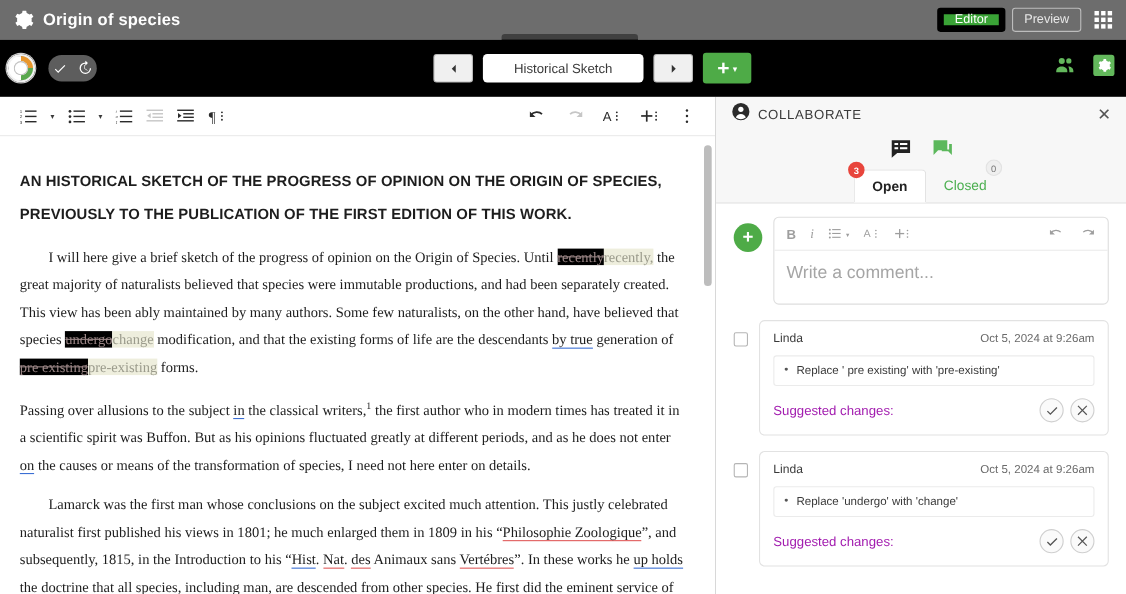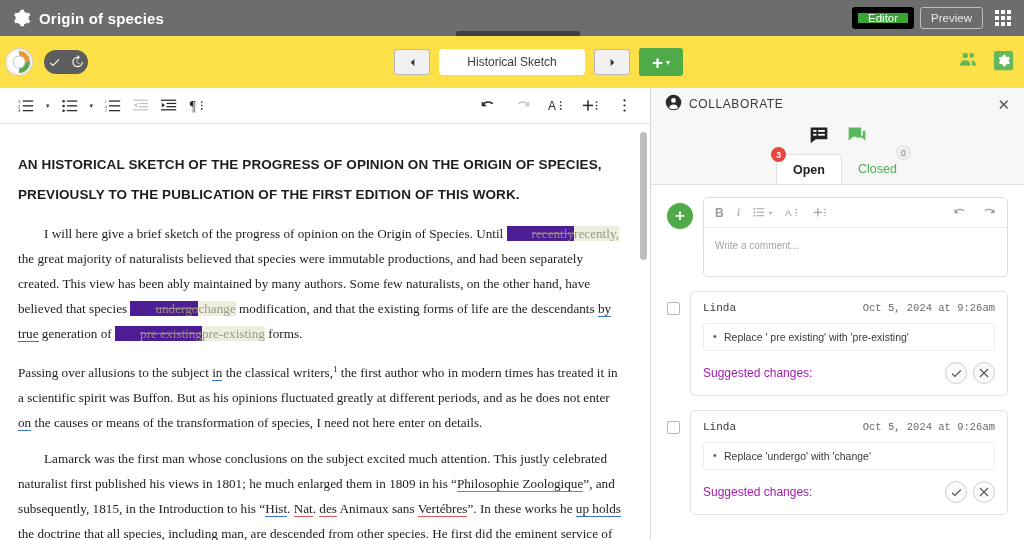--- a/index.html
+++ b/index.html
@@ -28,21 +28,21 @@
     height: 22px; padding: 0 10px; border-radius: 3px; font-size: 11.5px;
     display: flex; align-items: center; justify-content: center; cursor: pointer;
   }
   .seg-btn.active { background: #3aa336; color: #fff; border: 6px solid #000000; }
   .seg-btn.idle { background: #6d6d6d; color: #e8e8e8; border: 1px solid #bdbdbd; }
   .grid-icon { display: grid; grid-template-columns: repeat(3, 4px); grid-gap: 2px; margin-left: 6px; margin-right: 2px; cursor: pointer; }
   .grid-icon i { width: 4px; height: 4px; background: #ffffff; display: block; }
 
   
   .greenbar {
-    height: 52px; background: #fde047; display: flex; align-items: center;
+    height: 52px; background: #000000; display: flex; align-items: center;
     padding: 0 6px; flex: 0 0 52px; position: relative;
   }
   .progress-circle {
     width: 26px; height: 26px; border-radius: 50%; border: 2px solid #f1f1f1;
     background: conic-gradient(#e8972e 0deg 90deg, #5aa84f 90deg 180deg, #ffffff 180deg 360deg);
     position: relative; cursor: pointer; box-shadow: 0 0 0 1px #cfcfcf;
   }
   .progress-circle::after {
     content: ""; position: absolute; left: 50%; top: 50%; transform: translate(-50%,-50%);
     width: 13px; height: 13px; border-radius: 50%; background: #fff;
@@ -89,21 +89,21 @@
   .tb-caret { font-size: 7px; color: #3a3a3a; cursor: pointer; padding: 0 4px; }
   .tb-right { margin-left: auto; display: flex; align-items: center; gap: 10px; }
   .doc-scroll { flex: 1; overflow: hidden; position: relative; background: #fff; }
   .doc-body {
     padding: 26px 28px 0 18px;
     font-family: "Liberation Serif", serif; color: #1d1d1d;
   }
   .doc-h1 { font-family: "Liberation Sans", sans-serif; font-size: 13.5px; font-weight: bold; line-height: 30px; letter-spacing: .1px; }
   .doc-p { font-size: 13.2px; line-height: 25px; margin-top: 11px; text-align: left; }
   .doc-p.indent { text-indent: 26px; }
-  .del { background: #4c1d95; color: #9a8585; text-decoration: line-through; padding-left: 25px; }
+  .del { background: #000000; color: #9a8585; text-decoration: line-through; }
   .ins { background: #eeeedd; color: #9b9b8c; }
   .u-blue { border-bottom: 1px solid #3b6fd4; }
   .u-red { border-bottom: 1.6px solid #e05b5b; }
   .fn { font-size: 9px; vertical-align: super; }
   .doc-vscroll {
     position: absolute; right: 3px; top: 8px; width: 7px; height: 128px;
     background: #bdbdbd; border-radius: 4px; cursor: pointer;
   }
 
   
@@ -140,30 +140,30 @@
   }
   .composer {
     flex: 1; border: 1px solid #dedede; border-radius: 5px; background: #fff; min-height: 80px;
   }
   .composer-tb {
     height: 30px; display: flex; align-items: center; gap: 13px; padding: 0 11px;
     border-bottom: 1px solid #ececec; color: #9e9e9e; font-size: 12px;
   }
   .composer-tb .ctb { cursor: pointer; display: flex; align-items: center; }
   .composer-tb .spacer { margin-left: auto; }
-  .composer-ph { padding: 12px 11px; color: #a5a5a5; font-size: 10px; cursor: text; }
+  .composer-ph { padding: 12px 11px; color: #a5a5a5; font-size: 16px; cursor: text; }
   .card-row { display: flex; gap: 10px; align-items: flex-start; margin-top: 14px; }
   .card-check {
     width: 13px; height: 13px; border: 1px solid #b5b5b5; border-radius: 2px; background: #fff;
     flex: 0 0 13px; margin-top: 11px; cursor: pointer;
   }
   .card {
     flex: 1; border: 1px solid #e2e2e2; border-radius: 5px; background: #fff; padding: 10px 12px 11px 12px;
   }
-  .card-top { display: flex; align-items: baseline; font-family: Liberation Mono, monospace; }
+  .card-top { display: flex; align-items: baseline; }
   .card-author { font-size: 11px; color: #3a3a3a; }
   .card-date { margin-left: auto; font-size: 10.5px; color: #6a6a6a; }
   .card-note {
     margin-top: 9px; border: 1px solid #ebebeb; border-radius: 3px; padding: 7px 20px 7px 20px;
     font-size: 10.5px; color: #3a3a3a; position: relative;
   }
   .card-note::before { content: "\2022"; position: absolute; left: 9px; top: 6px; color: #555; }
   .card-foot { display: flex; align-items: center; margin-top: 11px; }
   .card-foot-label { font-size: 12px; color: #a21caf; }
   .card-acts { margin-left: auto; display: flex; gap: 6px; }

